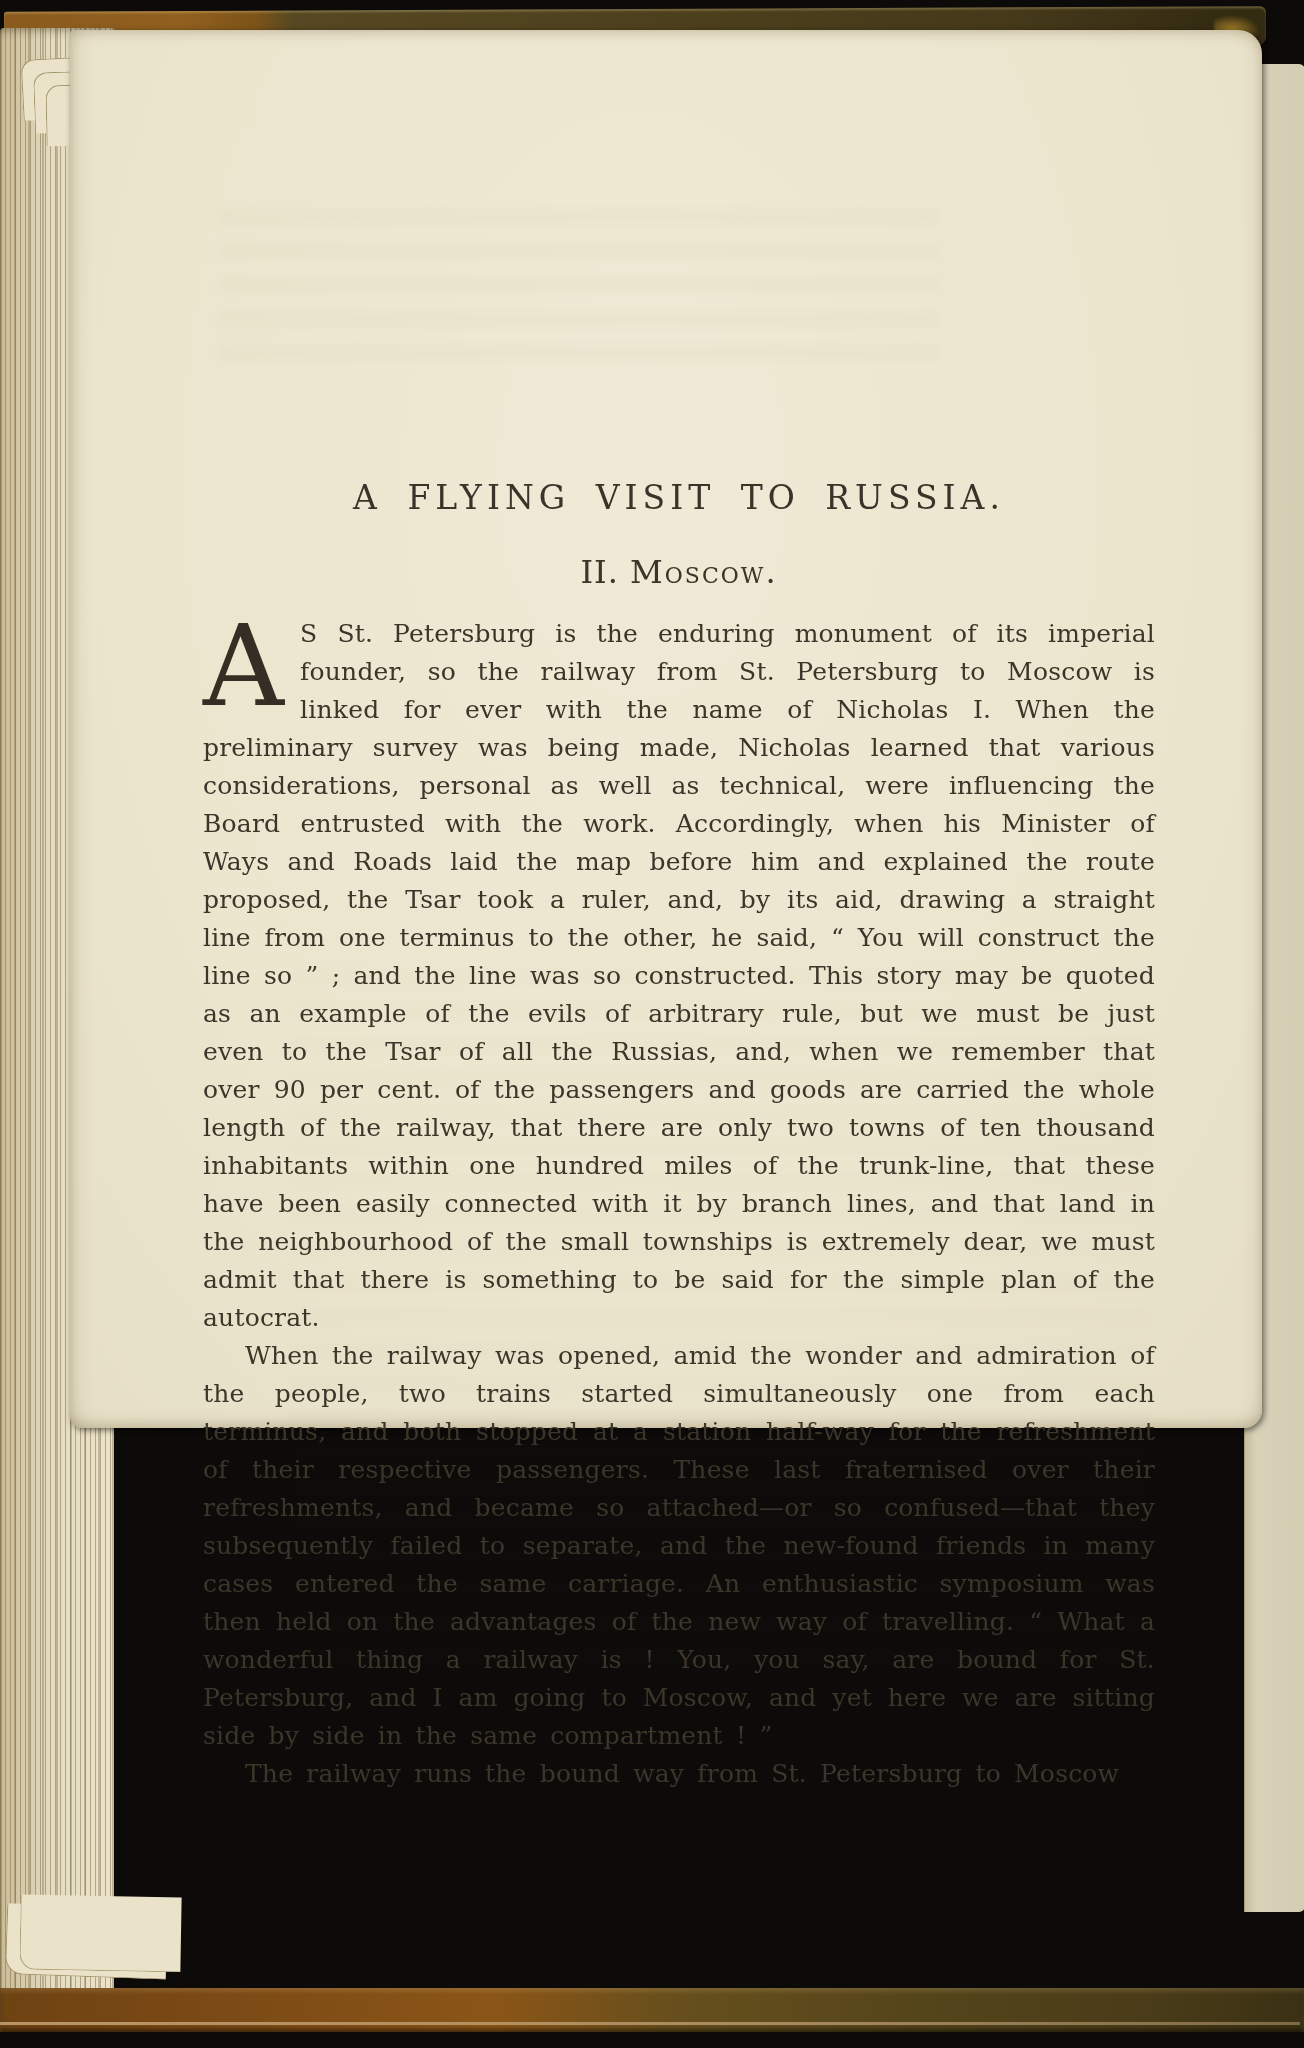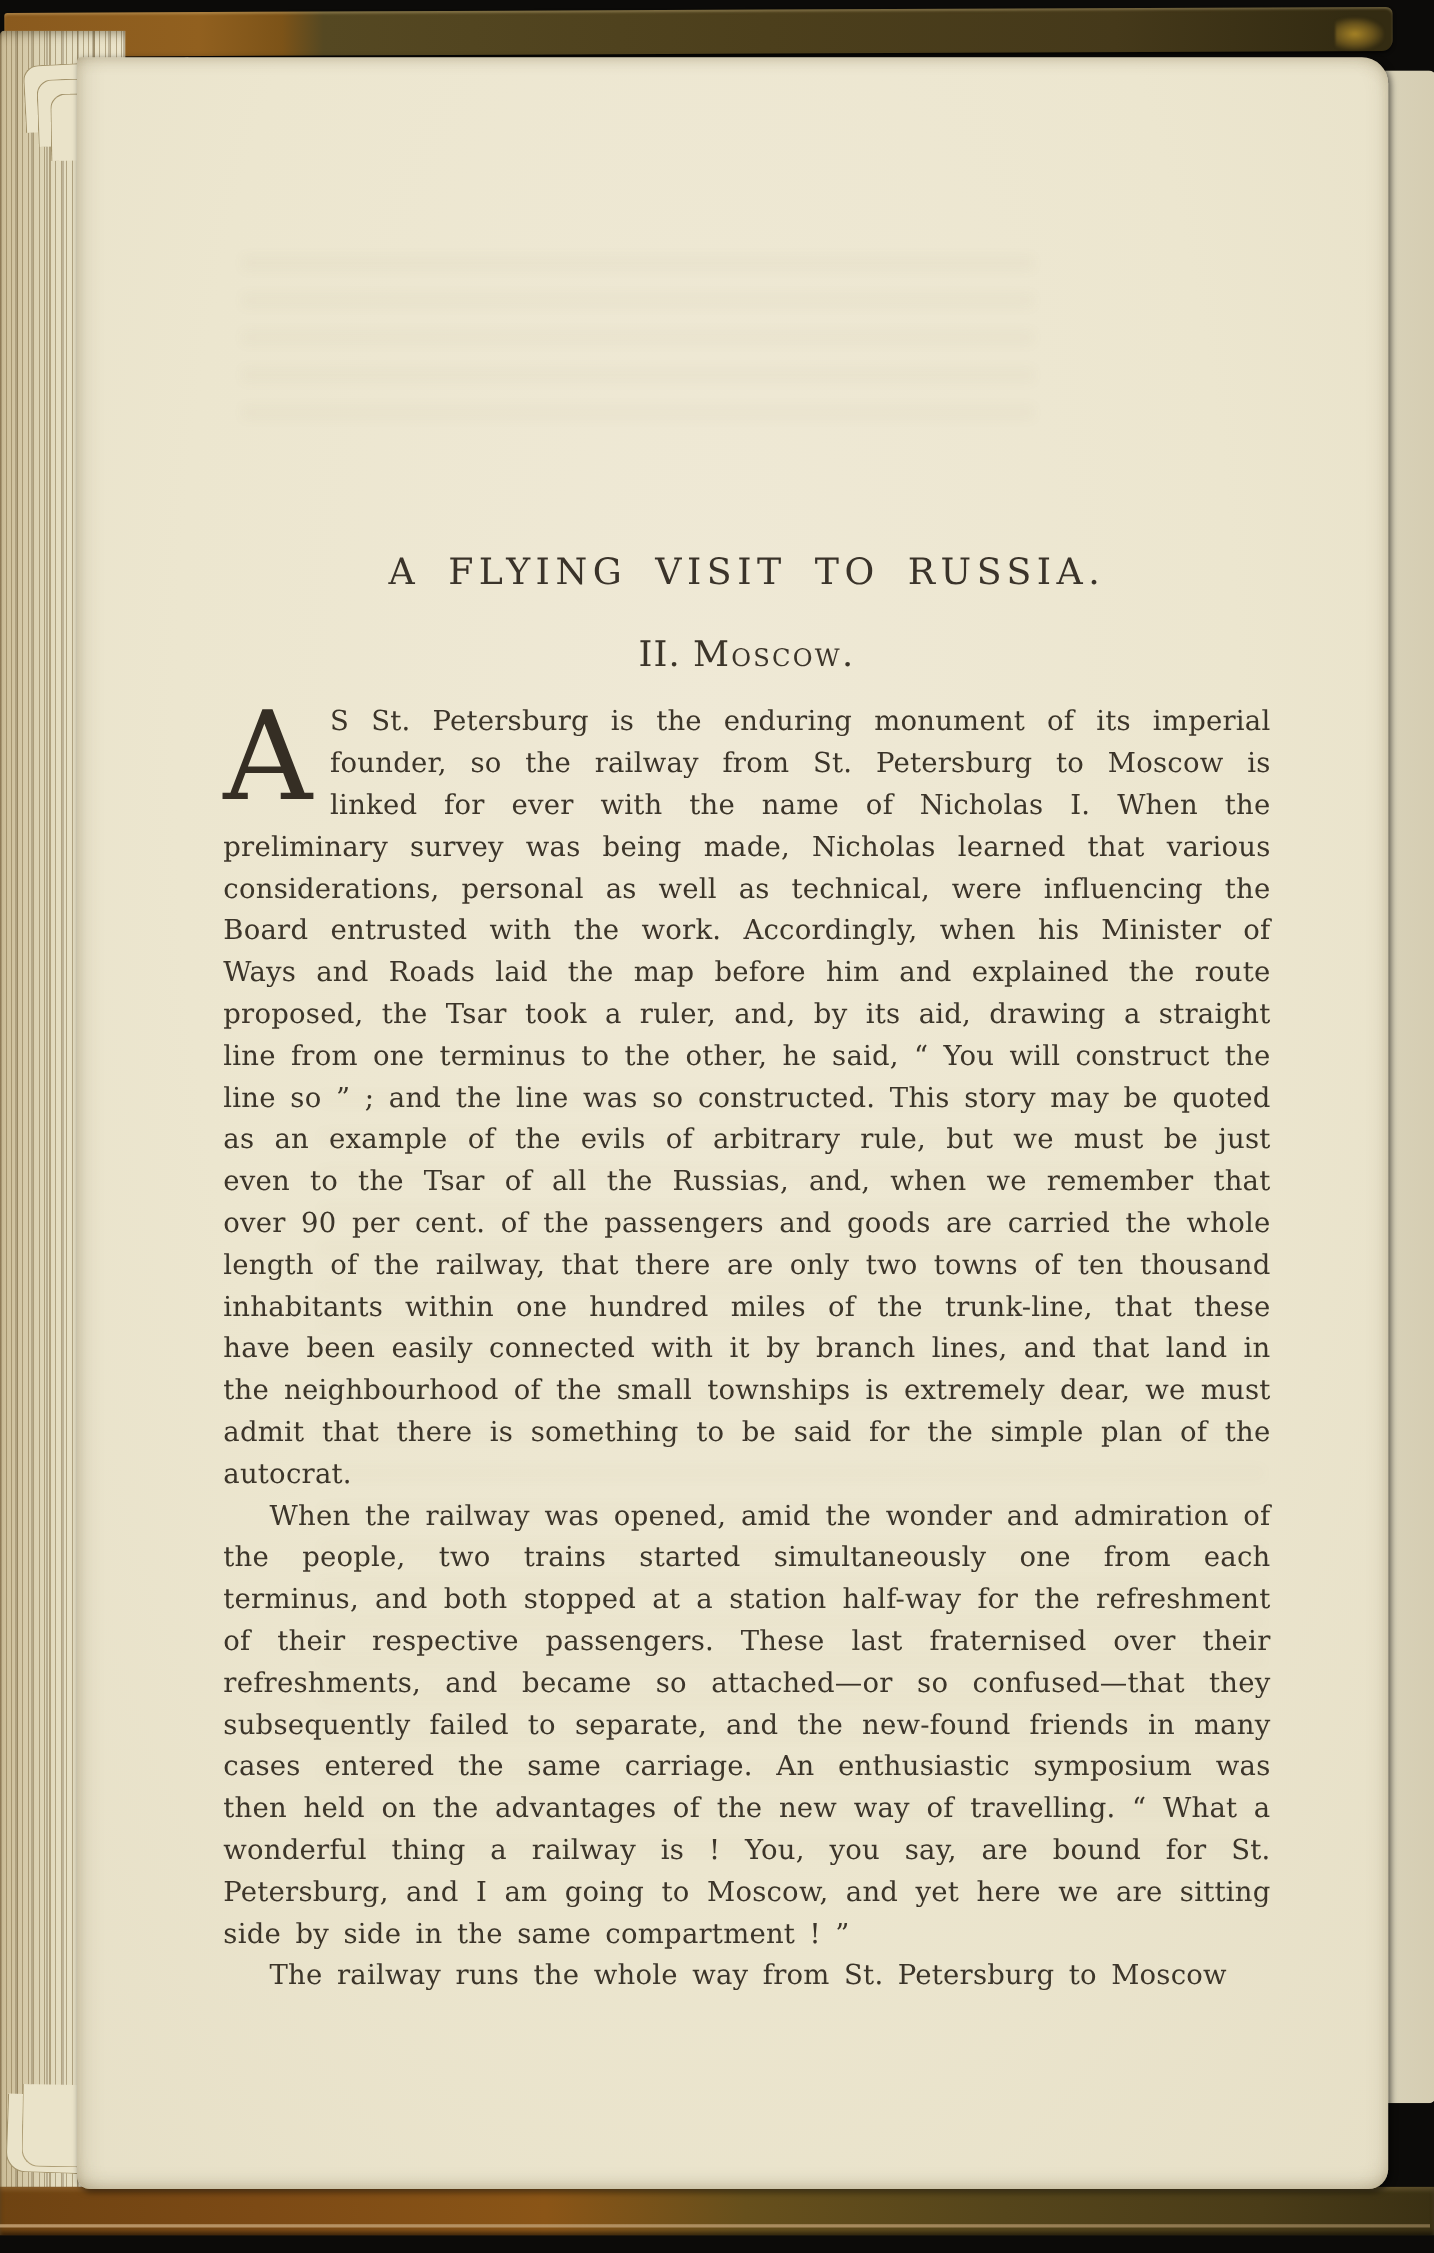--- a/index.html
+++ b/index.html
@@ -60,21 +60,21 @@
     border-top:1px solid #a4946c;border-left:1px solid #a4946c;
     border-radius:14px 0 0 0;
   }
   .fan-step.s1{left:22px;top:56px;width:150px;height:60px;transform:rotate(-3deg);}
   .fan-step.s2{left:34px;top:70px;width:150px;height:60px;transform:rotate(-2deg);}
   .fan-step.s3{left:46px;top:84px;width:150px;height:60px;transform:rotate(-1deg);}
   .fan-step.b1{left:6px;top:1906px;width:160px;height:70px;border:none;border-bottom:1px solid #a4946c;border-left:1px solid #a4946c;border-radius:0 0 0 18px;transform:rotate(2deg);}
   .fan-step.b2{left:20px;top:1896px;width:160px;height:74px;border:none;border-bottom:1px solid #b0a078;border-left:1px solid #b0a078;border-radius:0 0 0 16px;transform:rotate(1deg);}
   
   .main-page{
-    position:absolute;left:70px;top:52px;width:1192px;height:1938px;
+    position:absolute;left:70px;top:30px;width:1192px;height:1398px;
     background:radial-gradient(ellipse at 48% 32%, #efe9d6 0%, #ece6cf 55%, #e6dfc6 100%);
     border-radius:4px 24px 18px 12px;
     box-shadow:
       inset 14px 0 26px -18px rgba(100,80,40,.40),
       inset -12px 0 22px -16px rgba(100,80,40,.35),
       inset 0 10px 18px -14px rgba(100,80,40,.45),
       inset 0 -12px 20px -14px rgba(100,80,40,.40),
       2px 2px 6px rgba(0,0,0,.55);
   }
   
@@ -138,16 +138,16 @@
     <h1 class="page-title">A FLYING VISIT TO RUSSIA.</h1>
 
     <div class="section-heading">
       <span>II.</span>
       <span class="section-name">Moscow.</span>
     </div>
 
     <div class="body-text">
       <p><span class="drop-cap">A</span><span>S St. Petersburg is the enduring monument of its imperial founder, so the railway from St. Petersburg to Moscow is linked for ever with the name of Nicholas I.  When the preliminary survey was being made, Nicholas learned that various considerations, personal as well as technical, were influencing the Board entrusted with the work.  Accordingly, when his Minister of Ways and Roads laid the map before him and explained the route proposed, the Tsar took a ruler, and, by its aid, drawing a straight line from one terminus to the other, he said, “ You will construct the line so ” ; and the line was so constructed.  This story may be quoted as an example of the evils of arbitrary rule, but we must be just even to the Tsar of all the Russias, and, when we remember that over 90 per cent. of the passengers and goods are carried the whole length of the railway, that there are only two towns of ten thousand inhabitants within one hundred miles of the trunk-line, that these have been easily connected with it by branch lines, and that land in the neighbourhood of the small townships is extremely dear, we must admit that there is something to be said for the simple plan of the autocrat.</span></p>
       <p class="indented">When the railway was opened, amid the wonder and admiration of the people, two trains started simultaneously one from each terminus, and both stopped at a station half-way for the refreshment of their respective passengers.  These last fraternised over their refreshments, and became so attached—or so confused—that they subsequently failed to separate, and the new-found friends in many cases entered the same carriage.  An enthusiastic symposium was then held on the advantages of the new way of travelling.  “ What a wonderful thing a railway is !  You, you say, are bound for St. Petersburg, and I am going to Moscow, and yet here we are sitting side by side in the same compartment ! ”</p>
-      <p class="indented">The railway runs the whole way from St. Petersburg to Moscow</p>
+      <p class="indented">The railway runs the bound way from St. Petersburg to Moscow</p>
     </div>
   </div>
 </div>
 
 </body></html>

